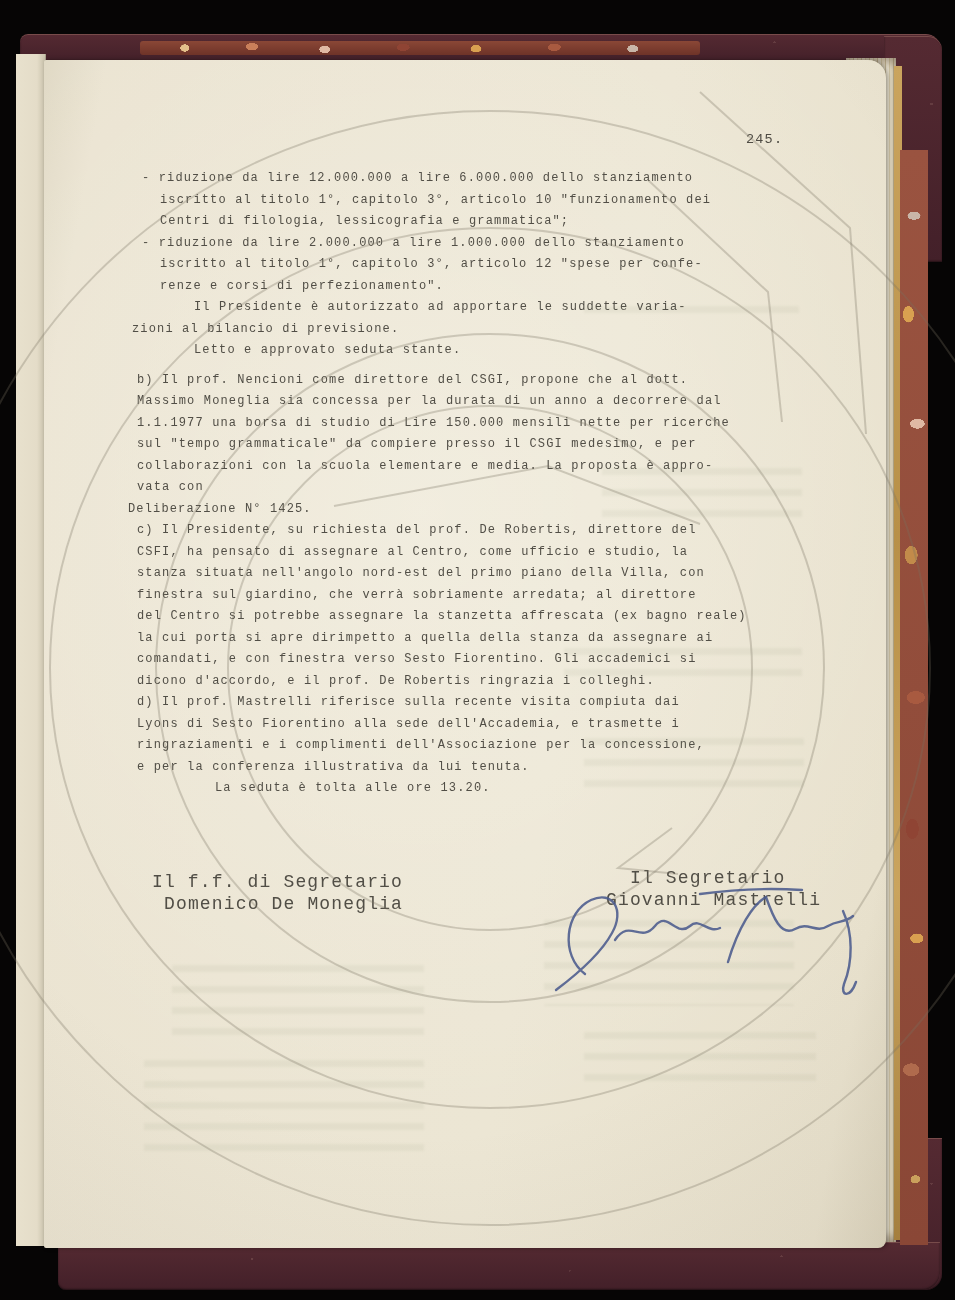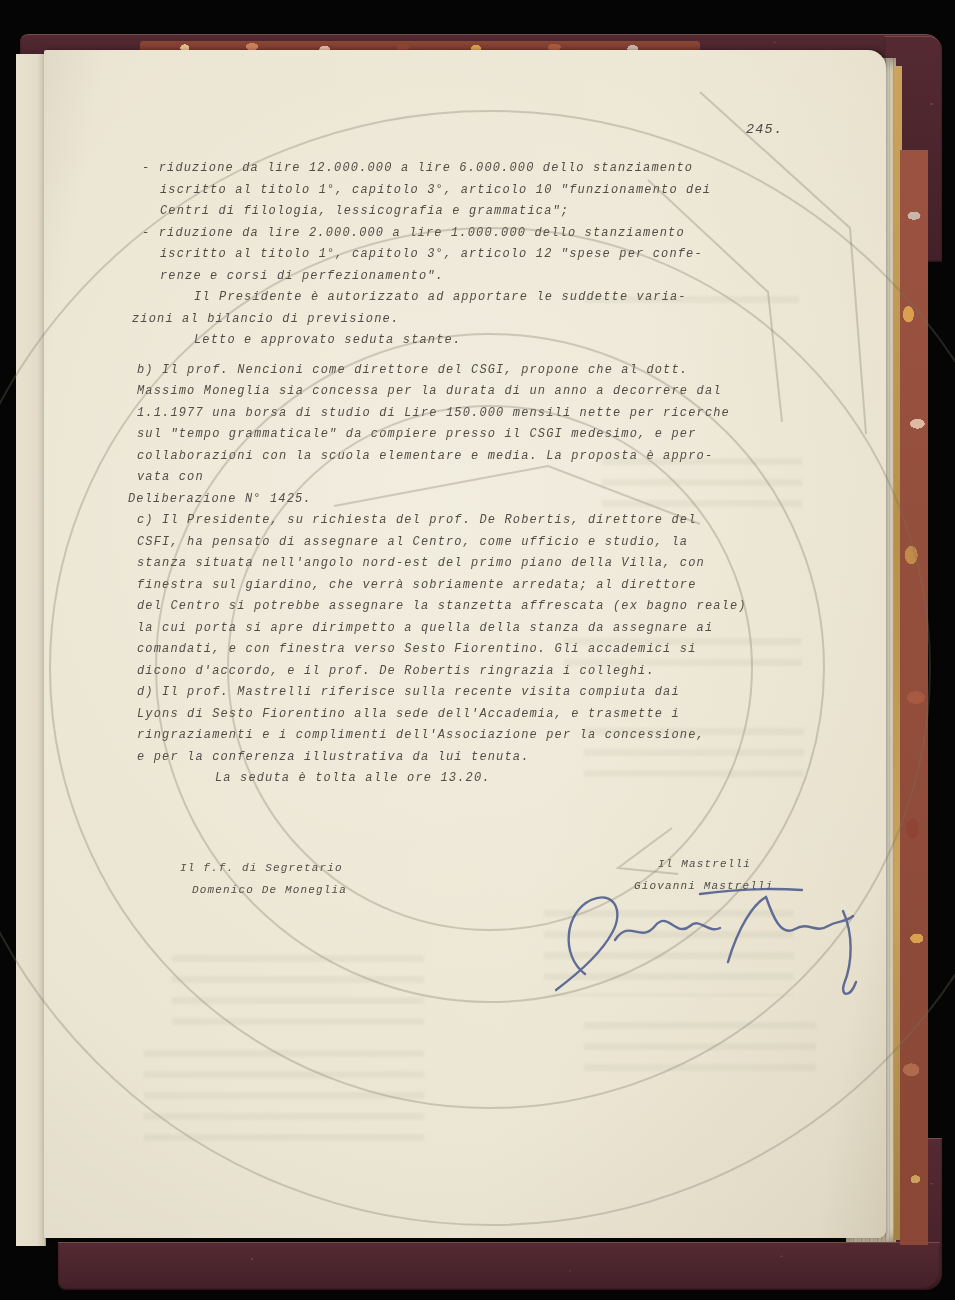--- a/index.html
+++ b/index.html
@@ -43,31 +43,31 @@
   
   .stack{position:absolute;left:846px;top:58px;width:50px;height:1184px;
       background:repeating-linear-gradient(90deg,#efe8d4 0 3px,#d9cfae 3px 4px,#e9e1c9 4px 7px,#c9bd9c 7px 8px);
       box-shadow:inset 0 6px 8px rgba(60,40,20,.35), inset 0 -6px 8px rgba(60,40,20,.35);}
   .gold-edge{position:absolute;left:894px;top:66px;width:8px;height:1174px;
       background:linear-gradient(180deg,#caa45e,#b89048 40%,#caa45e 70%,#a57f3e);}
   
   .left-page{position:absolute;left:16px;top:54px;width:30px;height:1192px;
       background:linear-gradient(90deg,#e8e1cd 0,#e4dcc8 70%,#c9c2ac 96%,#8f8a76 100%);}
   
-  .page{position:absolute;left:44px;top:50px;width:842px;height:1188px;
+  .page{position:absolute;left:44px;top:60px;width:842px;height:1188px;
       border-radius:2px 18px 8px 2px;
       background:
         radial-gradient(120% 95% at 45% 38%, rgba(255,255,250,.30), rgba(255,255,250,0) 55%, rgba(95,82,58,.12) 100%),
         linear-gradient(100deg,#e0d9c5 0,#ebe4d2 6%,#ece6d4 60%,#e8e1cd 93%,#dbd3bd 100%);
-      box-shadow:2px 0 4px rgba(0,0,0,.35);font-style:italic;}
+      box-shadow:2px 0 4px rgba(0,0,0,.35);}
   .pagenum{position:absolute;left:702px;top:72px;font-size:13.5px;letter-spacing:1.2px;color:#4e4b43;}
   .doc{position:absolute;left:88px;top:108px;width:700px;font-size:12px;line-height:21.5px;
        letter-spacing:1.15px;color:#514e46;white-space:pre;}
   .tline{min-height:21.5px;}
-  .ft{position:absolute;font-size:11px;letter-spacing:1.15px;color:#514e46;white-space:pre;margin-left:28px;}
+  .ft{position:absolute;font-size:18px;letter-spacing:1.15px;color:#514e46;white-space:pre;}
   
   .ghost{position:absolute;background:repeating-linear-gradient(180deg,rgba(125,136,104,.20) 0 7px,transparent 7px 21px);
          filter:blur(1.3px);opacity:.40;border-radius:2px;}
   
   .overlay{position:absolute;left:0;top:0;pointer-events:none;}
 </style>
 </head>
 <body>
 
 <div class="scene">
@@ -92,21 +92,21 @@
     <div class="ghost" style="left:558px;top:408px;width:200px;height:62px;"></div>
     <div class="ghost" style="left:520px;top:588px;width:238px;height:42px;"></div>
     <div class="ghost" style="left:540px;top:678px;width:220px;height:62px;"></div>
     <div class="ghost" style="left:500px;top:860px;width:250px;height:86px;"></div>
     <div class="ghost" style="left:540px;top:972px;width:232px;height:62px;"></div>
     <div class="ghost" style="left:128px;top:905px;width:252px;height:80px;"></div>
     <div class="ghost" style="left:100px;top:1000px;width:280px;height:92px;"></div>
 
     <div class="ft" style="left:108px;top:812px;">Il f.f. di Segretario</div>
     <div class="ft" style="left:120px;top:834px;">Domenico De Moneglia</div>
-    <div class="ft" style="left:586px;top:808px;">Il Mastrelli</div>
+    <div class="ft" style="left:586px;top:808px;">Il Segretario</div>
     <div class="ft" style="left:562px;top:830px;">Giovanni Mastrelli</div>
   </div>
 
   <svg class="overlay" width="955" height="1300" viewBox="0 0 955 1300">
     <g fill="none" stroke="rgba(120,112,96,0.30)" stroke-width="2">
       <circle cx="490" cy="668" r="557"></circle>
       <circle cx="490" cy="668" r="440"></circle>
       <circle cx="490" cy="668" r="334"></circle>
       <circle cx="490" cy="668" r="262"></circle>
       <path d="M 700 92 L 850 228 L 866 434"></path>

